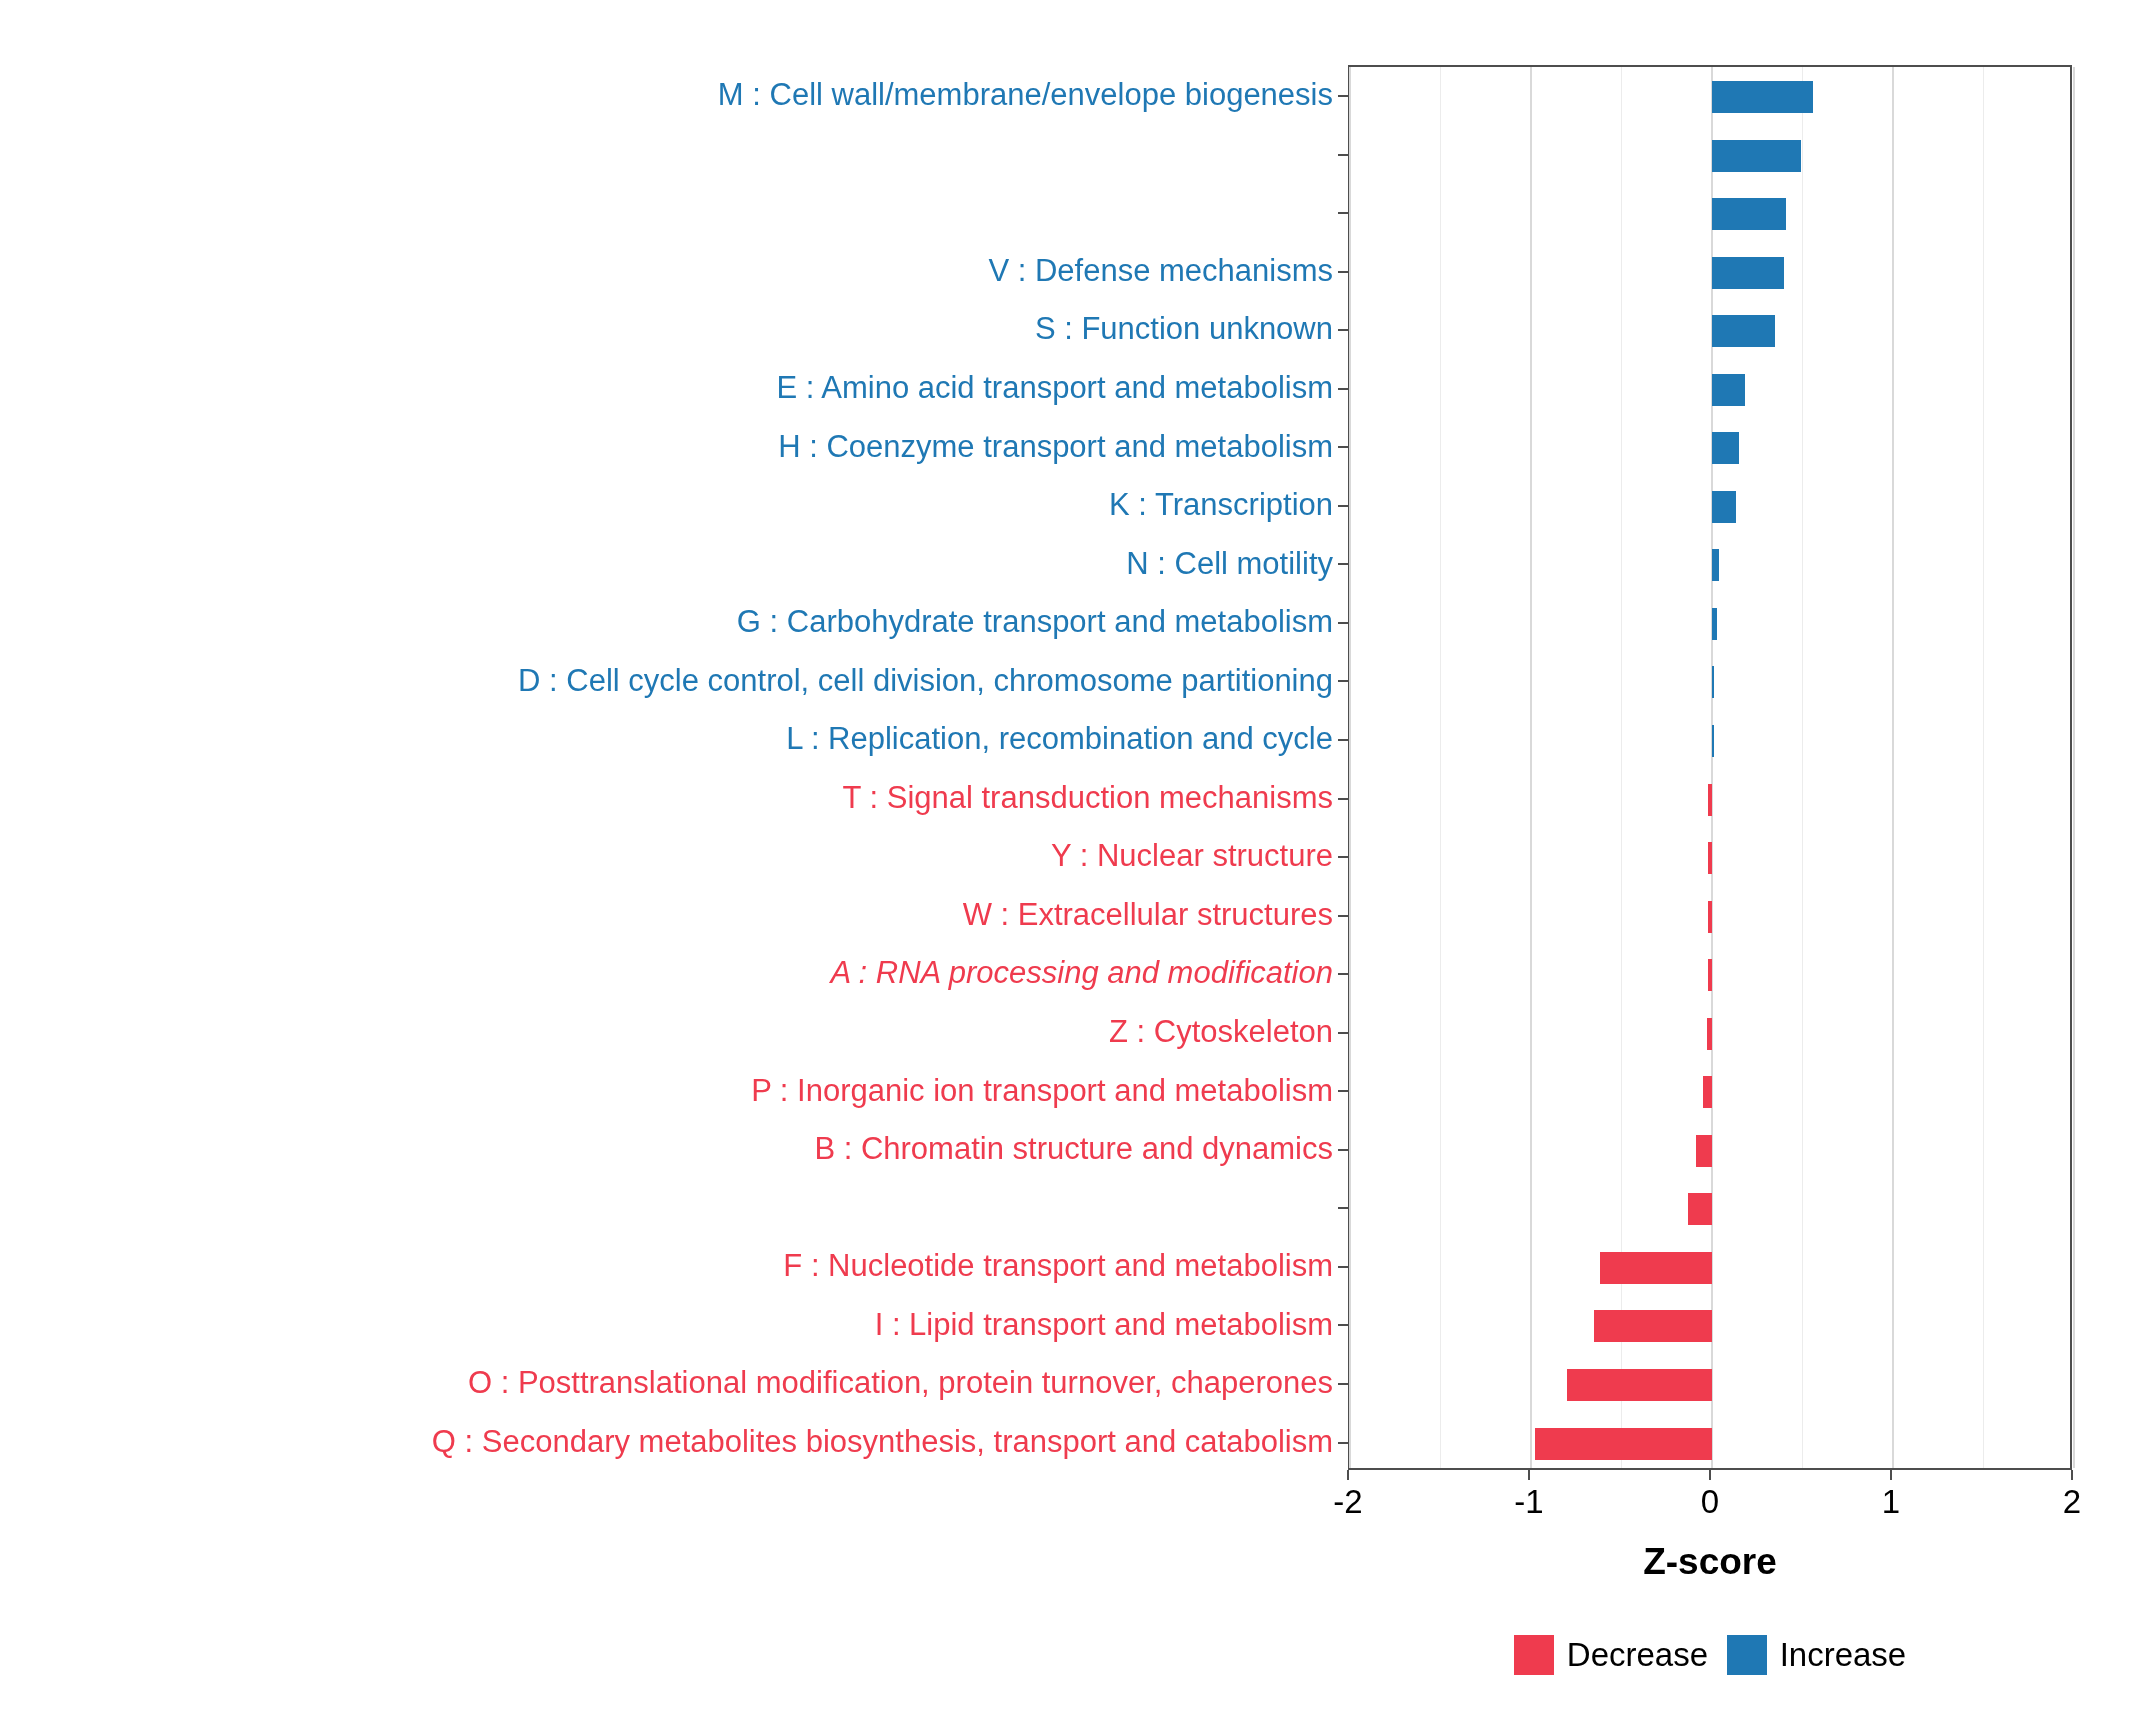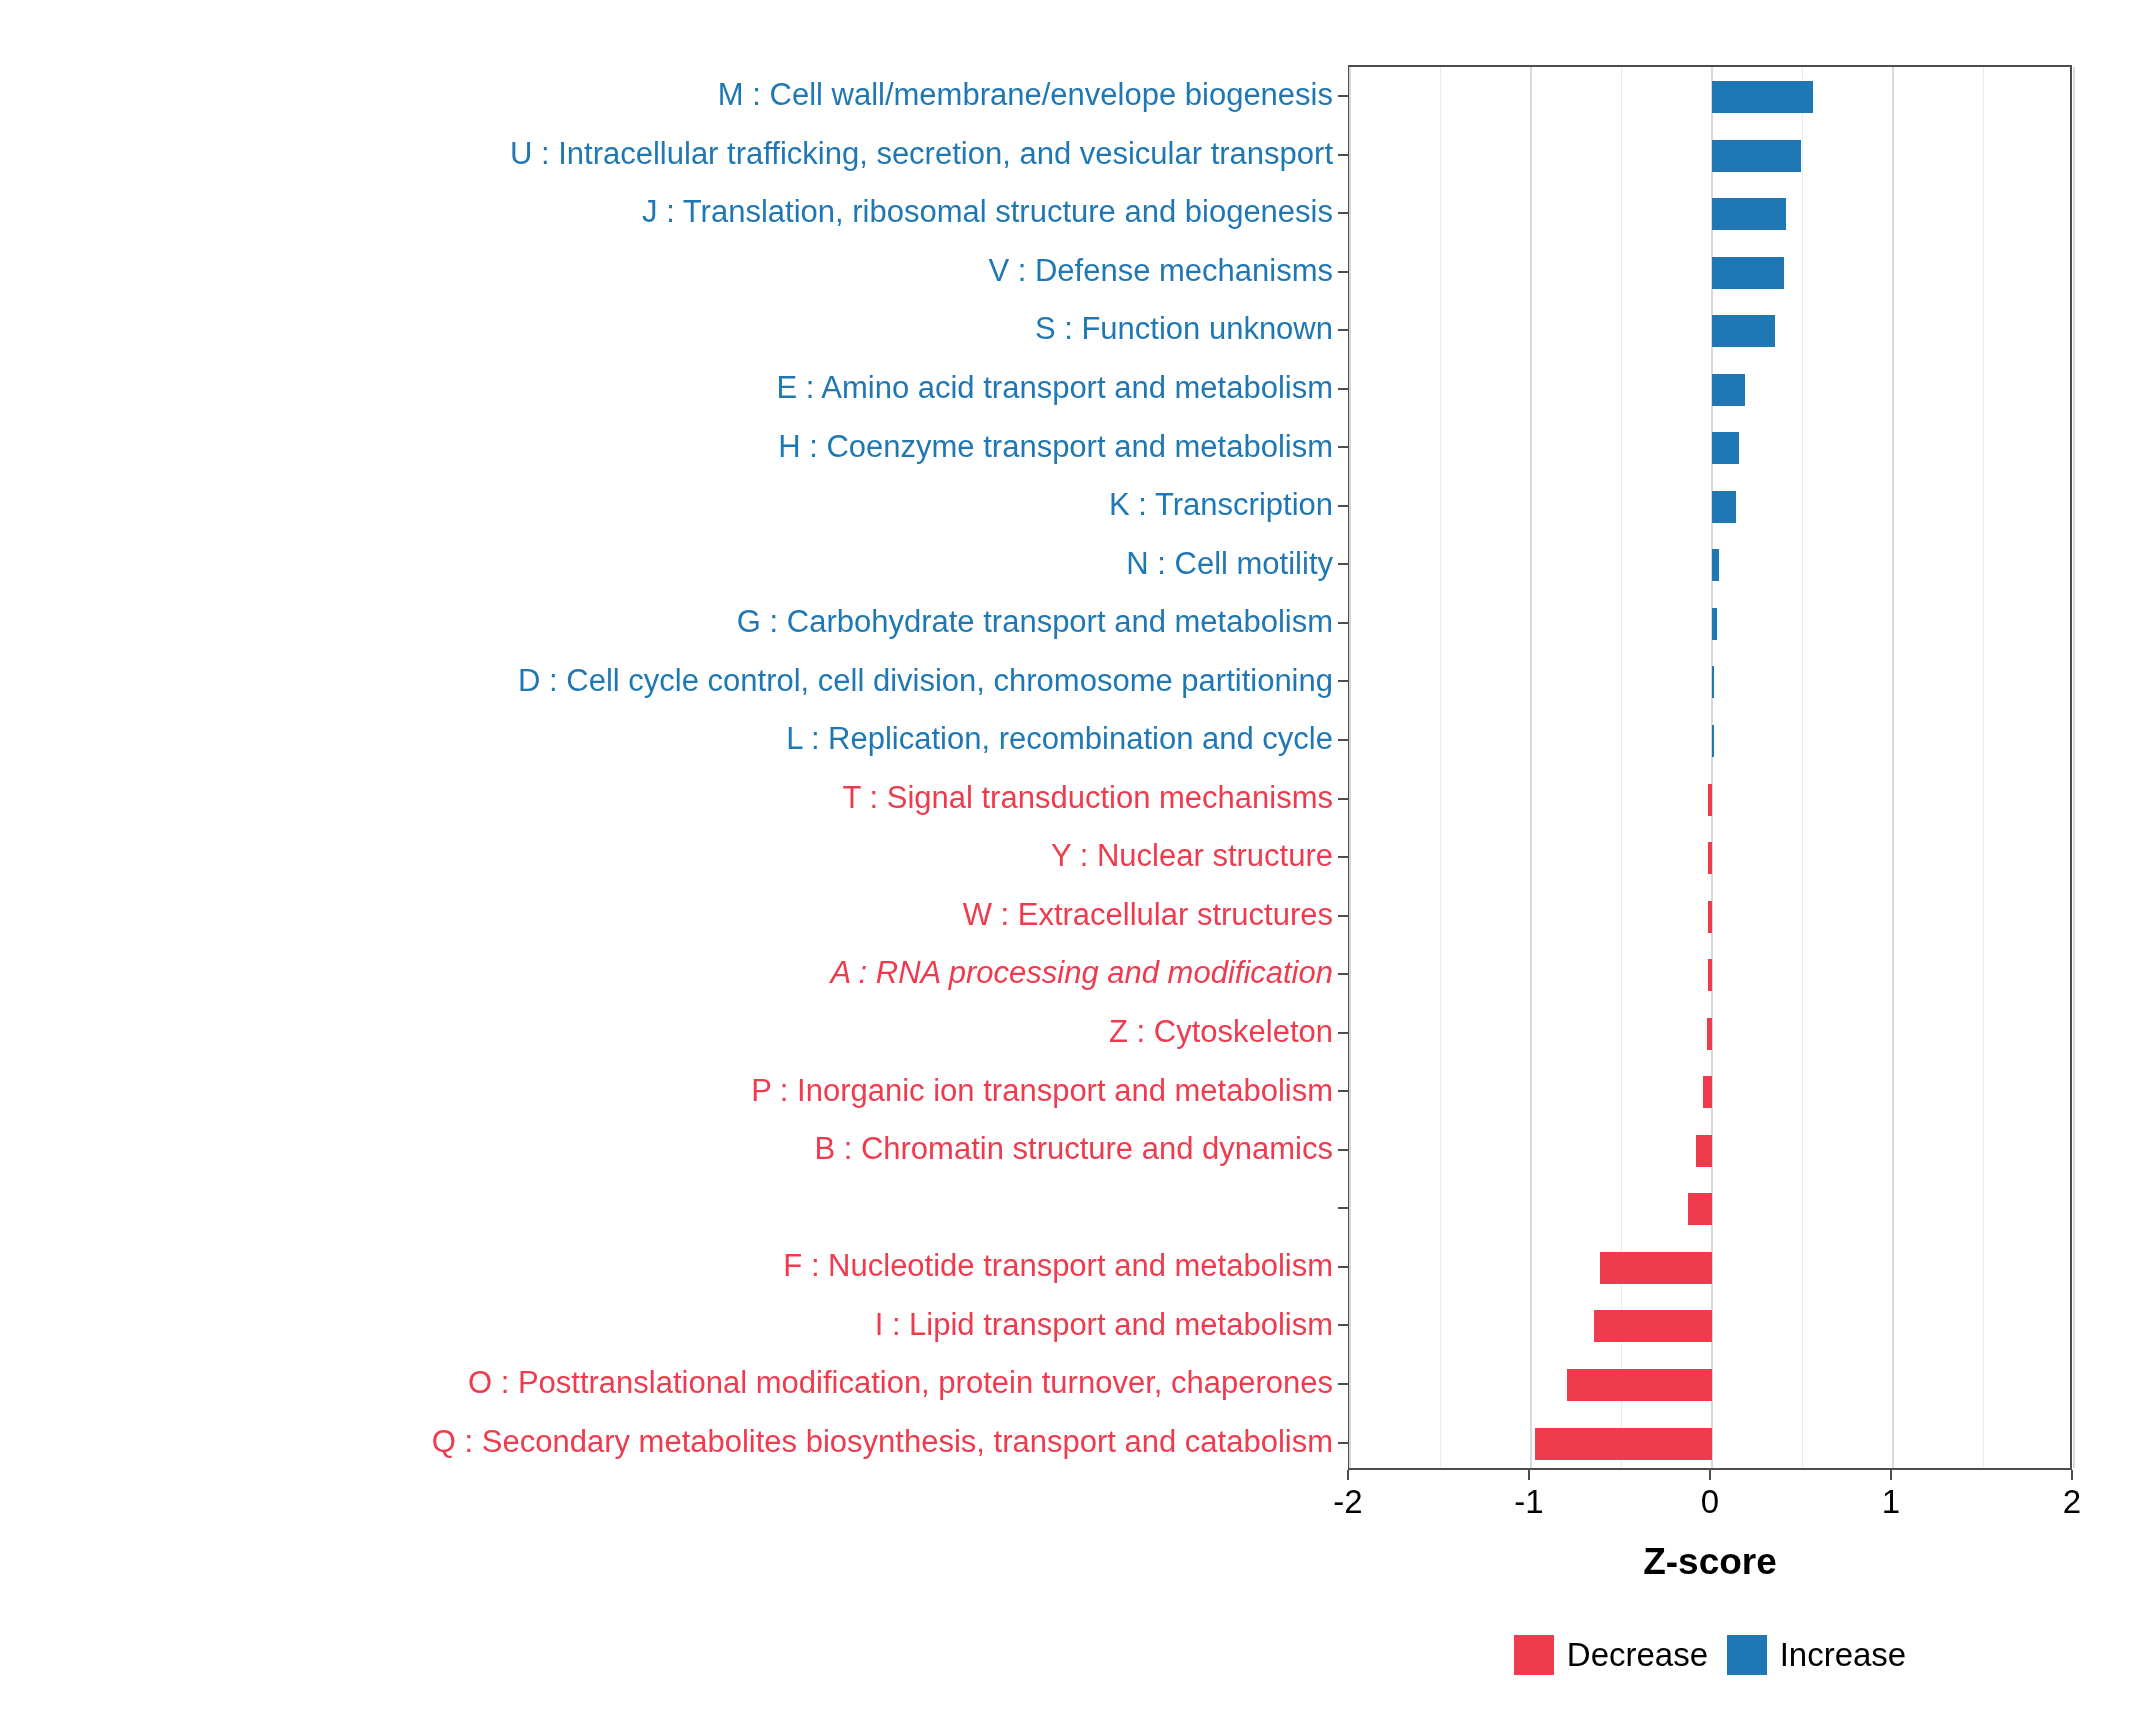--- a/index.html
+++ b/index.html
@@ -164,22 +164,20 @@
     white-space: nowrap;
   }
 </style>
 </head>
 <body>
 
 <div id="chart-root">
 
   <div class="ylabels">
       <div class="ylabel increase" style="top: 29px;">M : Cell wall/membrane/envelope biogenesis</div>
-      <div class="ylabel increase" style="top: 88px;">U : Intracellular trafficking, secretion, and vesicular transport</div>
-      <div class="ylabel increase" style="top: 146px;">J : Translation, ribosomal structure and biogenesis</div>
       <div class="ylabel increase" style="top: 205px;">V : Defense mechanisms</div>
       <div class="ylabel increase" style="top: 263px;">S : Function unknown</div>
       <div class="ylabel increase" style="top: 322px;">E : Amino acid transport and metabolism</div>
       <div class="ylabel increase" style="top: 381px;">H : Coenzyme transport and metabolism</div>
       <div class="ylabel increase" style="top: 439px;">K : Transcription</div>
       <div class="ylabel increase" style="top: 498px;">N : Cell motility</div>
       <div class="ylabel increase" style="top: 556px;">G : Carbohydrate transport and metabolism</div>
       <div class="ylabel increase" style="top: 615px;">D : Cell cycle control, cell division, chromosome partitioning</div>
       <div class="ylabel increase" style="top: 673px;">L : Replication, recombination and cycle</div>
       <div class="ylabel decrease" style="top: 732px;">T : Signal transduction mechanisms</div>

